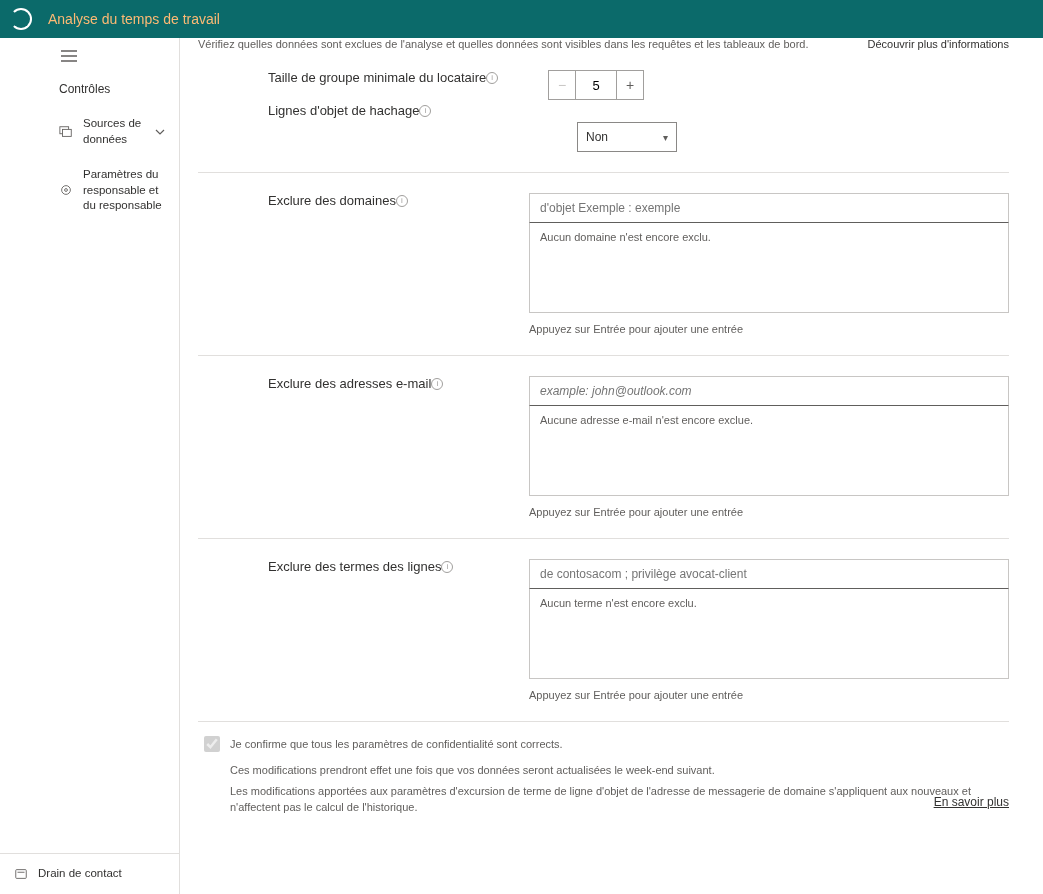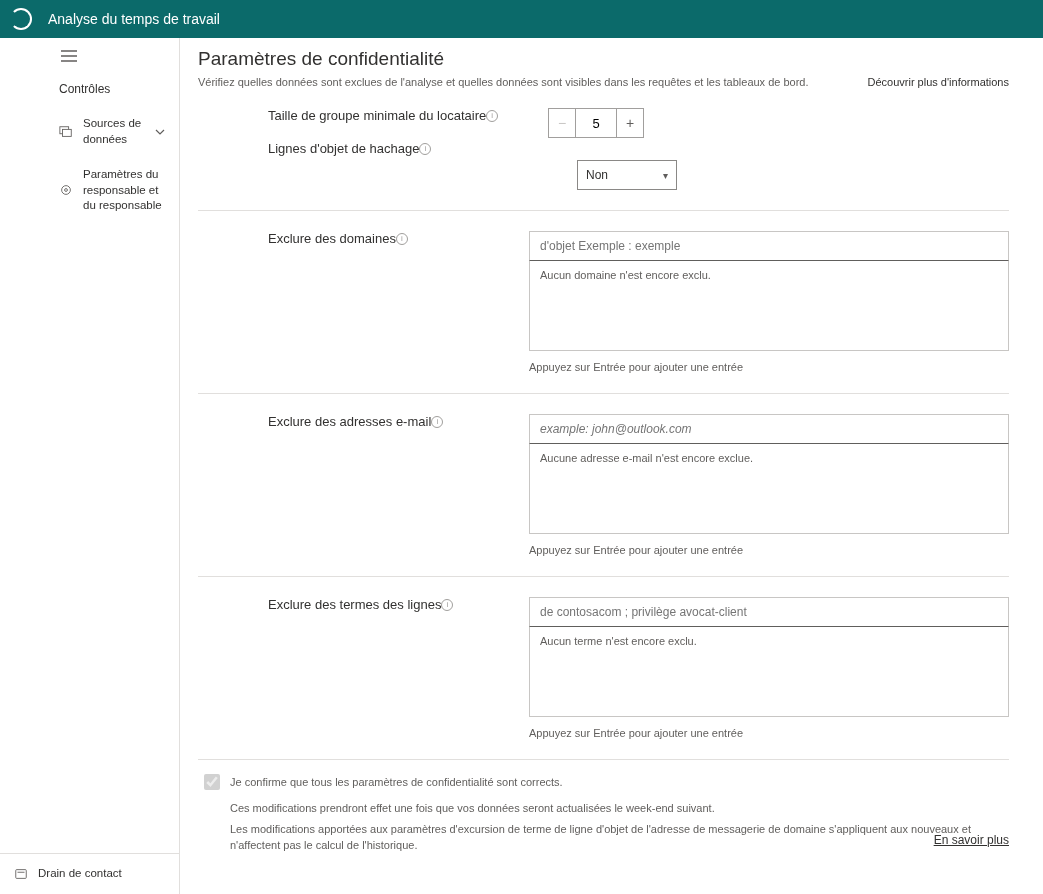--- a/index.html
+++ b/index.html
@@ -1,18 +1,18 @@
 <!DOCTYPE html>
 <html><head>
   <meta charset="utf-8">
   <style>
     * { box-sizing: border-box; margin: 0; padding: 0; }
     body { font-family: "Segoe UI", -apple-system, sans-serif; font-size: 12px; color: #323130; background: #fff; width: 1043px; height: 894px; overflow: hidden; }
 
-    .header { height: 38px; background: #0b6a6a; color: #ffffff; display: flex; align-items: center; padding: 0 10px; }
+    .header { height: 38px; background: #0b6a6a; color: #fdba74; display: flex; align-items: center; padding: 0 10px; }
     .header .app-icon { width: 22px; height: 22px; border: 2px solid #fff; border-radius: 50%; border-left-color: transparent; margin-right: 16px; }
     .header-title { font-size: 14px; }
 
     .layout { display: flex; height: calc(894px - 38px); }
 
     .sidebar { width: 180px; border-right: 1px solid #e1dfdd; display: flex; flex-direction: column; }
     .sidebar-top { flex: 1; padding-left: 45px; }
     .hamburger { padding: 12px 16px; font-size: 16px; color: #605e5c; cursor: pointer; }
     .sidebar-heading { padding: 8px 14px 10px 14px; font-size: 12px; color: #323130; }
     .nav-item { display: flex; align-items: center; gap: 10px; padding: 10px 14px; font-size: 11.5px; color: #323130; cursor: pointer; line-height: 1.35; }
@@ -110,21 +110,20 @@
               <rect x="2" y="3" width="12" height="10" rx="1" fill="none" stroke="#605e5c"></rect>
               <path d="M4 6h8" stroke="#605e5c"></path>
             </svg>
         </span>
         <span>Drain de contact</span>
       </div>
     </div>
   </div>
 
   <div class="main">
-    <h1 class="page-title">Paramètres de confidentialité</h1>
     <div class="subtitle-row">
       <span class="subtitle-desc">Vérifiez quelles données sont exclues de l'analyse et quelles données sont visibles dans les requêtes et les tableaux de bord.</span>
       <a href="#">Découvrir plus d'informations</a>
     </div>
 
     <div class="section">
       <div class="section-labels">
         <div class="section-label">
           <span>Taille de groupe minimale du locataire</span>
           <span class="info">i</span>

